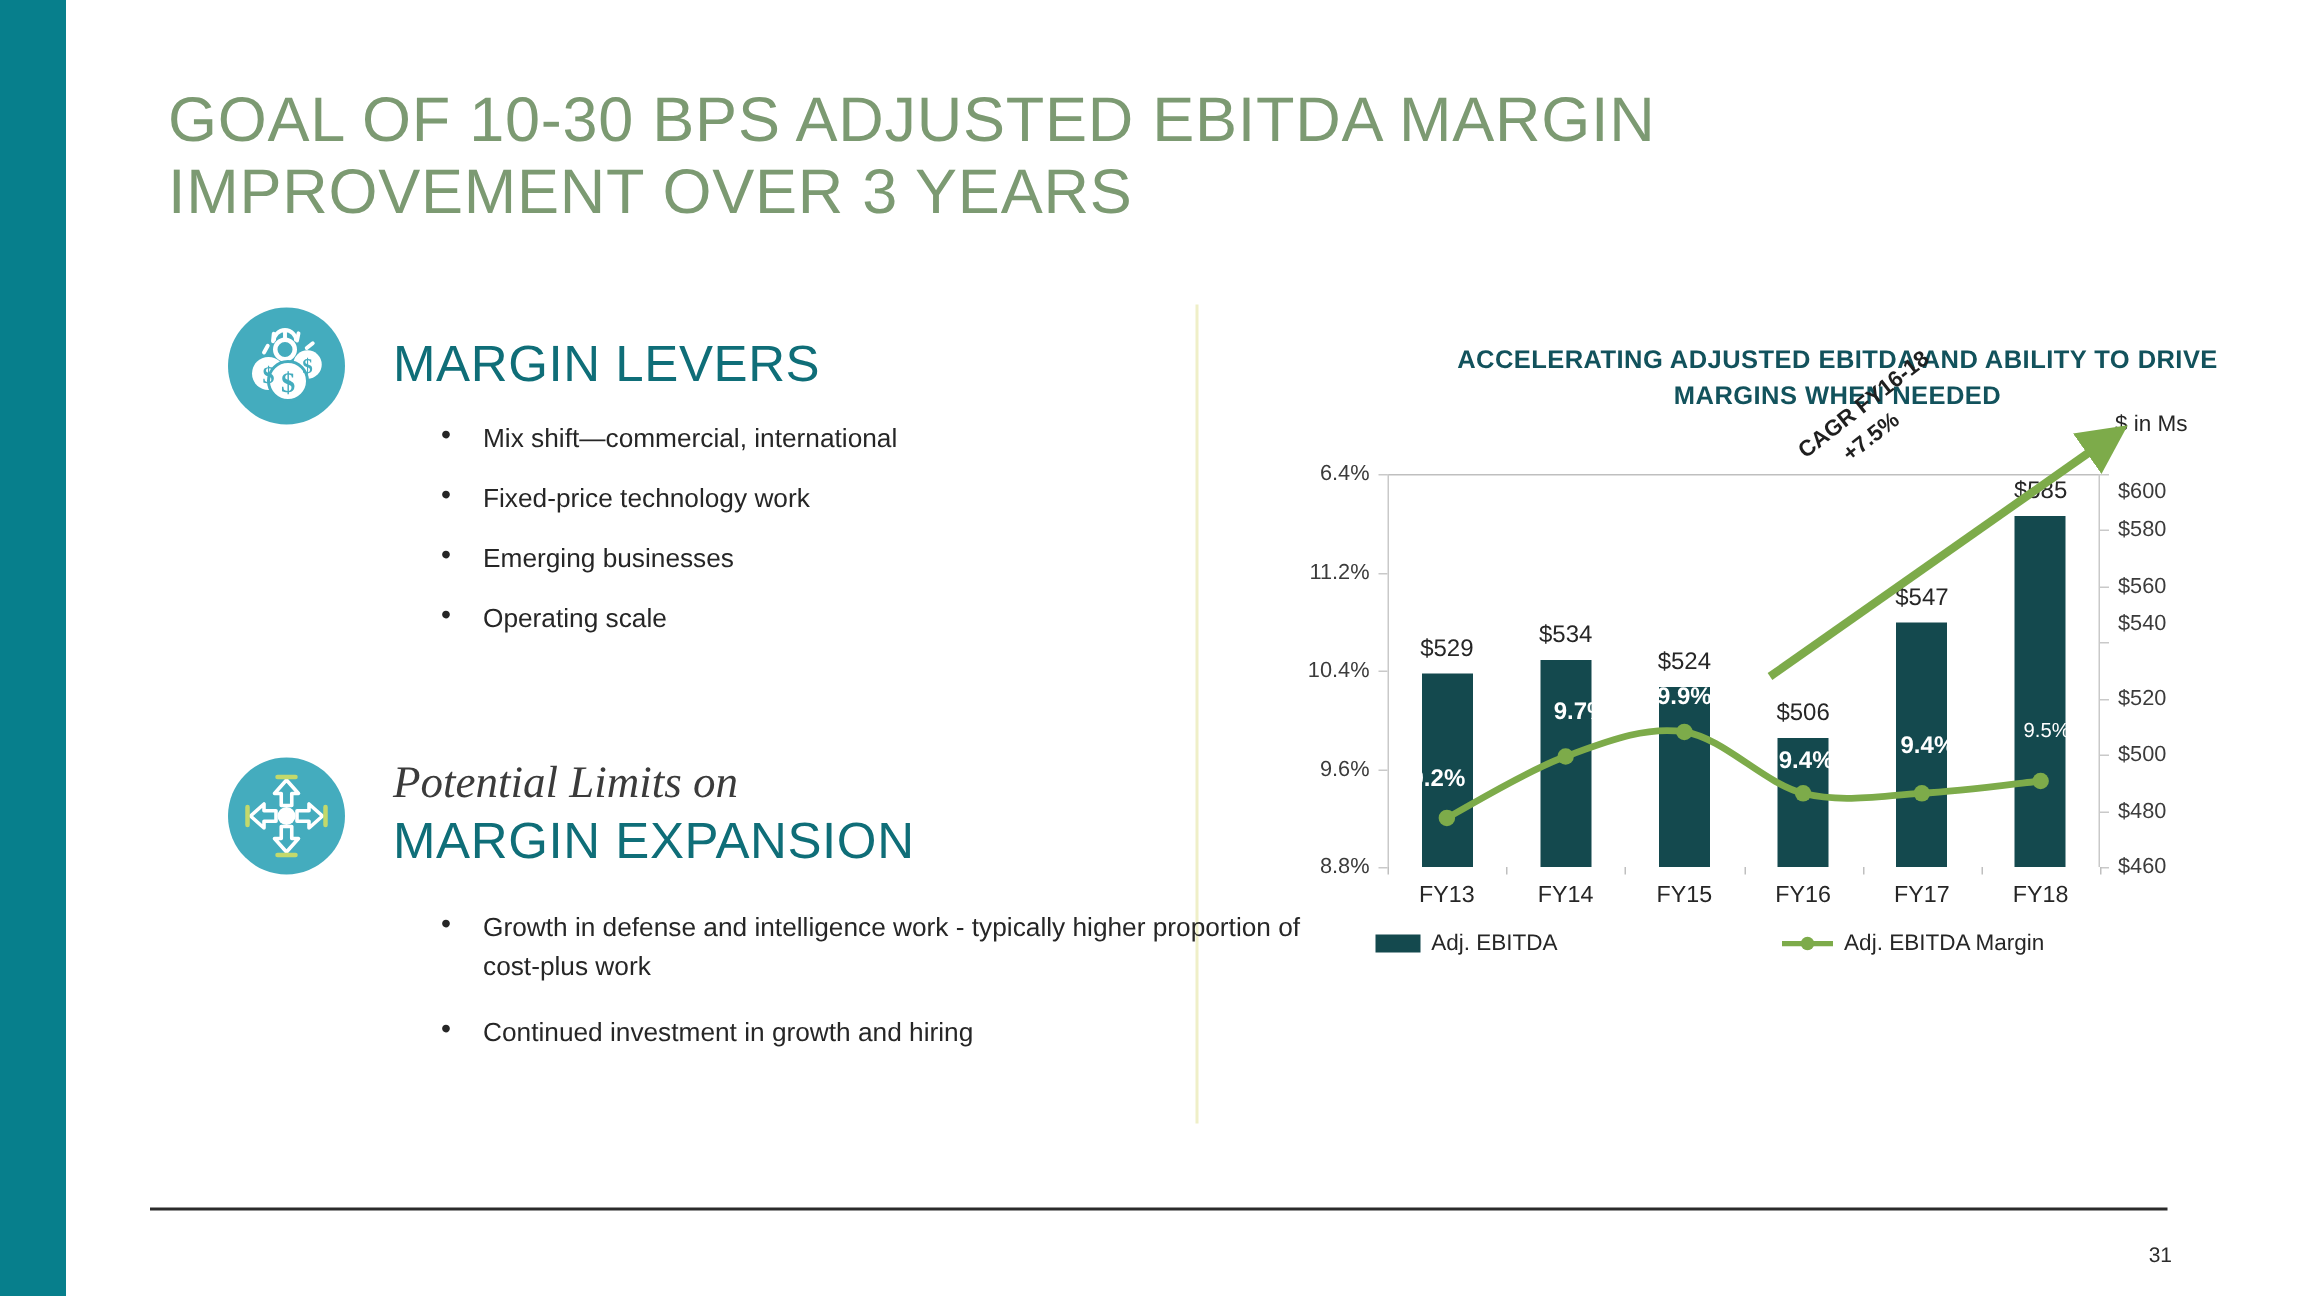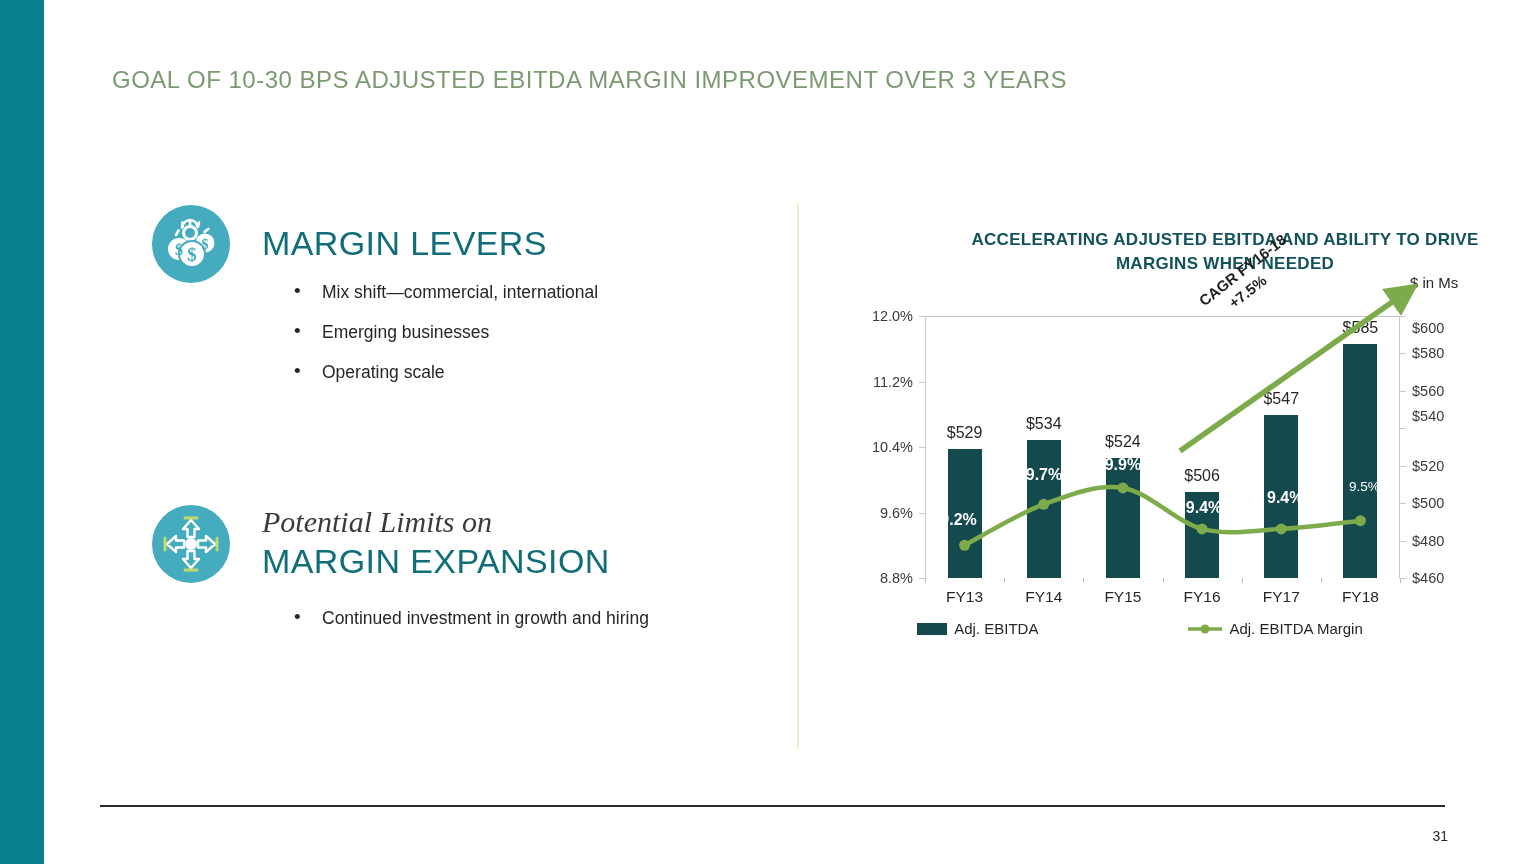--- a/index.html
+++ b/index.html
@@ -6,21 +6,21 @@
   body{
     width:1536px;height:864px;background:#ffffff;overflow:hidden;
     font-family:"Liberation Sans", sans-serif;position:relative;
   }
   
   .edge-bar{position:absolute;left:0;top:0;width:44px;height:864px;background:#077F8C;}
 
   
   .title{
     position:absolute;left:112px;top:56px;width:1260px;
-    font-size:24px;line-height:48px;letter-spacing:.5px;
+    font-size:42px;line-height:48px;letter-spacing:.5px;
     color:#7C9A72;font-weight:400;text-transform:uppercase;
   }
 
   
   .divider{position:absolute;left:797px;top:203px;width:2px;height:546px;background:#EFEFC8;}
 
   
   .section{position:absolute;}
   .sec1{left:152px;top:205px;}
   .sec2{left:152px;top:505px;}
@@ -149,20 +149,21 @@
       <text x="27" y="50" font-family="Liberation Serif, serif" font-size="16" font-weight="bold" fill="#44ACBE" text-anchor="middle">$</text>
       <text x="53" y="43.5" font-family="Liberation Serif, serif" font-size="14" font-weight="bold" fill="#44ACBE" text-anchor="middle">$</text>
       <text x="40" y="56" font-family="Liberation Serif, serif" font-size="19" font-weight="bold" fill="#44ACBE" text-anchor="middle">$</text>
     </svg>
   </div>
   <div class="sec-head">
     <div class="head-main">MARGIN LEVERS</div>
   </div>
   <ul class="bullets">
     <li>Mix shift—commercial, international</li>
+    <li>Fixed-price technology work</li>
     <li>Emerging businesses</li>
     <li>Operating scale</li>
   </ul>
 </div>
 
 <div class="section sec2">
   <div class="icon-circle">
     <svg width="78" height="78" viewBox="0 0 78 78">
       <g fill="none" stroke="#ffffff" stroke-width="2.4" stroke-linejoin="round">
         <path d="M39 15 l8 9 h-4.5 v8 h-7 v-8 H31 z"></path>
@@ -177,20 +178,21 @@
         <path d="M13 33 v12"></path>
         <path d="M65 33 v12"></path>
       </g>
     </svg>
   </div>
   <div class="sec-head">
     <div class="head-script">Potential Limits on</div>
     <div class="head-main">MARGIN EXPANSION</div>
   </div>
   <ul class="bullets">
+    <li>Growth in defense and intelligence work - typically higher proportion of cost-plus work</li>
     <li>Continued investment in growth and hiring</li>
   </ul>
 </div>
 
 <div class="chart-wrap">
   <div class="chart-title">ACCELERATING ADJUSTED EBITDA AND ABILITY TO DRIVE MARGINS WHEN NEEDED</div>
 
   <div class="plot">
     <div class="axis-line axis-left"></div>
     <div class="axis-line axis-right"></div>
@@ -200,21 +202,21 @@
     <div id="axes-left">
         <div class="tick l" style="top: 262px;"></div>
         <div class="ylab" style="top: 262px;">8.8%</div>
         <div class="tick l" style="top: 196.5px;"></div>
         <div class="ylab" style="top: 196.5px;">9.6%</div>
         <div class="tick l" style="top: 131px;"></div>
         <div class="ylab" style="top: 131px;">10.4%</div>
         <div class="tick l" style="top: 65.5px;"></div>
         <div class="ylab" style="top: 65.5px;">11.2%</div>
         <div class="tick l" style="top: 0px;"></div>
-        <div class="ylab" style="top: 0px;">12.0%</div>
+        <div class="ylab" style="top: 0px;">6.4%</div>
       </div>
     <div id="axes-right">
         <div class="tick r" style="top: 262px;"></div>
         <div class="ylab-r" style="top: 262px;">$460</div>
         <div class="tick r" style="top: 224.571px;"></div>
         <div class="ylab-r" style="top: 224.571px;">$480</div>
         <div class="tick r" style="top: 187.143px;"></div>
         <div class="ylab-r" style="top: 187.143px;">$500</div>
         <div class="tick r" style="top: 149.714px;"></div>
         <div class="ylab-r" style="top: 149.714px;">$520</div>
@@ -245,21 +247,21 @@
         <path d="M 39.583333333333336 229.2500000000001 C 52.77777777777778 222.42708333333346, 92.36111111111111 197.86458333333346, 118.75 188.3125000000001 C 145.13888888888889 178.76041666666677, 171.5277777777778 167.84375, 197.91666666666669 171.9375 C 224.30555555555557 176.03125, 250.69444444444443 206.05208333333337, 277.0833333333333 212.87500000000003 C 303.4722222222222 219.69791666666669, 329.8611111111111 214.23958333333337, 356.25 212.87500000000003 C 382.6388888888889 211.51041666666669, 422.22222222222223 206.05208333333337, 435.4166666666667 204.68750000000006" fill="none" stroke="#7DAB4A" stroke-width="4.5" stroke-linecap="round"></path>
         <circle cx="39.583333333333336" cy="229.2500000000001" r="5.5" fill="#7DAB4A"></circle>
         <circle cx="118.75" cy="188.3125000000001" r="5.5" fill="#7DAB4A"></circle>
         <circle cx="197.91666666666669" cy="171.9375" r="5.5" fill="#7DAB4A"></circle>
         <circle cx="277.0833333333333" cy="212.87500000000003" r="5.5" fill="#7DAB4A"></circle>
         <circle cx="356.25" cy="212.87500000000003" r="5.5" fill="#7DAB4A"></circle>
         <circle cx="435.4166666666667" cy="204.68750000000006" r="5.5" fill="#7DAB4A"></circle>
       </svg>
     <div id="pcts">
         <div class="pct-label" style="left: 33.5833px; top: 195.25px;">9.2%</div>
-        <div class="pct-label" style="left: 119px; top: 150.312px;">9.7%</div>
+        <div class="pct-label" style="left: 129px; top: 150.312px;">9.7%</div>
         <div class="pct-label" style="left: 197.917px; top: 139.938px; text-align: right;">9.9%</div>
         <div class="pct-label" style="left: 279.083px; top: 182.875px;">9.4%</div>
         <div class="pct-label" style="left: 360.25px; top: 172.875px;">9.4%</div>
         <div class="pct-label small" style="left: 439.417px; top: 162.688px;">9.5%</div>
       </div>
     <div id="xlabs">
         <div class="xtick" style="left: 0px;"></div>
         <div class="xtick" style="left: 79.1667px;"></div>
         <div class="xtick" style="left: 158.333px;"></div>
         <div class="xtick" style="left: 237.5px;"></div>

